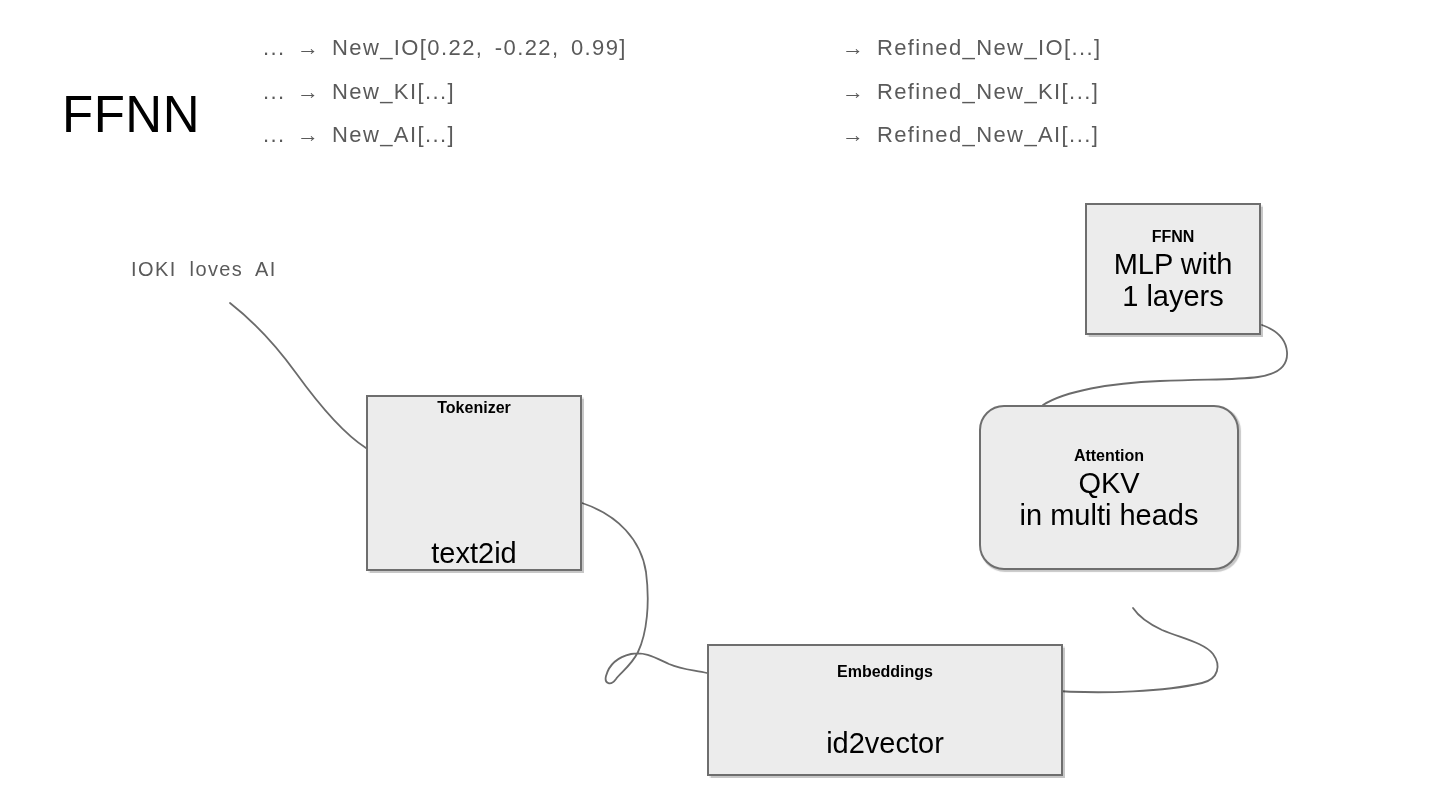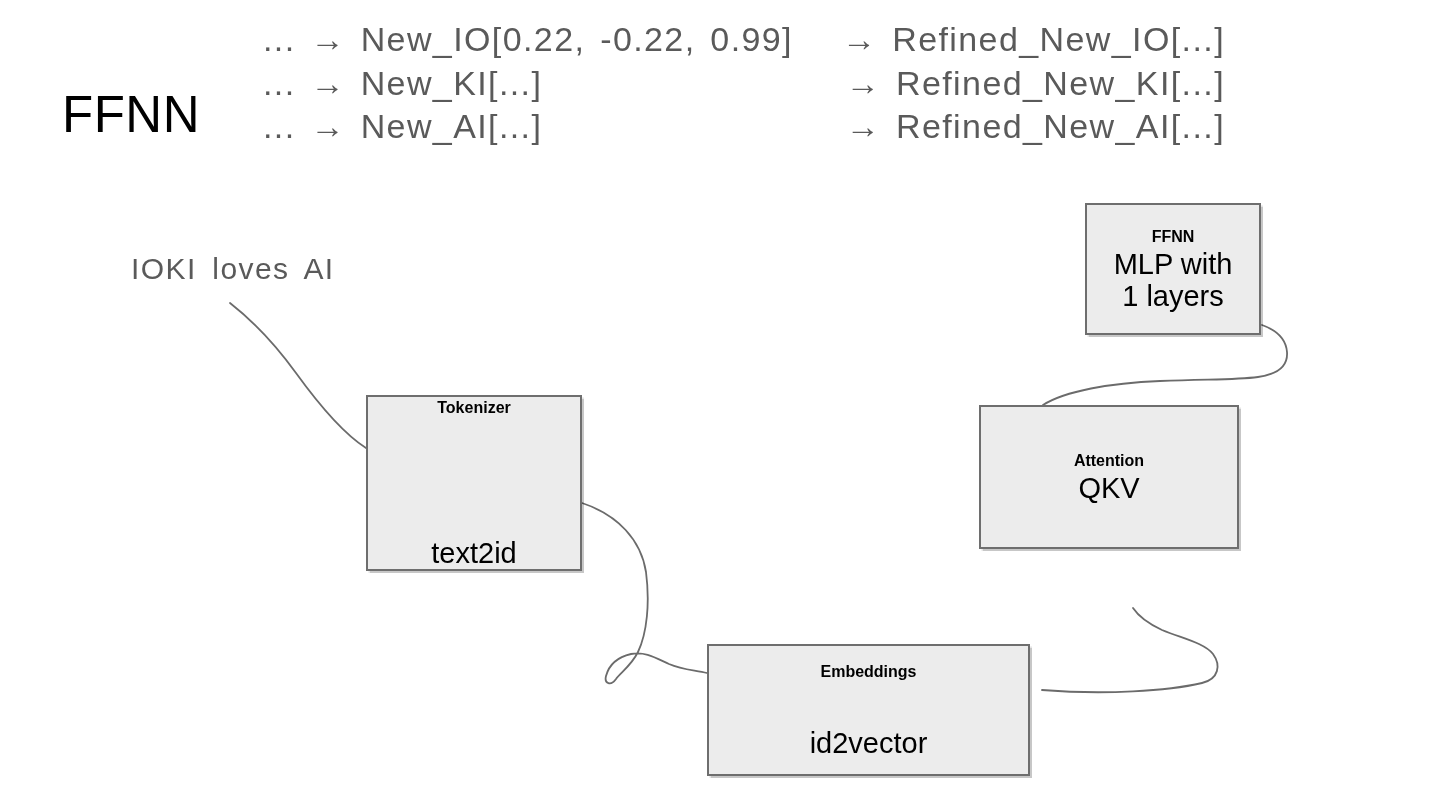--- a/index.html
+++ b/index.html
@@ -25,32 +25,32 @@
     stroke-linecap:round;
   }
   .big-title{
     position:absolute;left:62px;top:87px;
     font-size:51px;line-height:56px;
     color:var(--text,#000);
     letter-spacing:0.5px;
     white-space:nowrap;
   }
   .token-col{
-    position:absolute;top:18px;
+    position:absolute;top:26px;
     color:var(--muted-text,#5a5a5a);
-    font-size:34px;line-height:43.5px;
+    font-size:22px;line-height:43.5px;
     letter-spacing:1.4px;word-spacing:4px;
     white-space:nowrap;
   }
   .token-col.left{left:263px;}
-  .token-col.right{left:842px;text-align:right;}
+  .token-col.right{left:842px;}
   .input-phrase{
     position:absolute;left:131px;top:251px;
     color:var(--muted-text,#5a5a5a);
-    font-size:30px;line-height:36px;
+    font-size:20px;line-height:36px;
     letter-spacing:1.4px;word-spacing:6px;
     white-space:nowrap;
   }
   .node{
     position:absolute;
     box-sizing:border-box;
     background:var(--node-fill,#ececec);
     border:2px solid var(--node-border,#6e6e6e);
     box-shadow:1.5px 1.5px 1px rgba(0,0,0,0.22);
     display:flex;flex-direction:column;
@@ -60,22 +60,22 @@
   }
   .node .node-label{
     font-size:16px;line-height:22px;font-weight:bold;
     white-space:nowrap;
   }
   .node .node-line{
     font-size:29px;line-height:32px;
     white-space:nowrap;
   }
   .node.tokenizer {left:366px;top:395px;width:216px;height:176px;justify-content:space-between;}
-  .node.embeddings{left:707px;top:644px;width:323px;height:132px;gap:44px;}
-  .node.attention {left:979px;top:405px;width:260px;height:144px;}
+  .node.embeddings{left:707px;top:644px;width:356px;height:132px;gap:44px;}
+  .node.attention {left:979px;top:405px;width:260px;height:165px;border-radius:25px;}
   .node.ffnn-box  {left:1085px;top:203px;width:176px;height:132px;}
 </style>
 </head>
 <body>
 
 <div class="canvas">
 
   <svg class="connector-layer" viewBox="0 0 1440 810" xmlns="http://www.w3.org/2000/svg">
     <path class="connector-path" d="M 230 303 C 253 321, 275 344, 296 373 C 317 402, 344 434, 366 448"></path>
     <path class="connector-path" d="M 582 503 C 618 515, 641 540, 646 572 C 650 603, 647 633, 638 652
@@ -110,20 +110,21 @@
   </div>
 
   <div class="node embeddings">
     <div class="node-label">Embeddings</div>
     <div class="node-line">id2vector</div>
   </div>
 
   <div class="node attention">
     <div class="node-label">Attention</div>
     <div class="node-line">QKV</div>
+    <div class="node-line">in multi heads</div>
   </div>
 
   <div class="node ffnn-box">
     <div class="node-label">FFNN</div>
     <div class="node-line">MLP with</div>
     <div class="node-line">1 layers</div>
   </div>
 
 </div>
 

